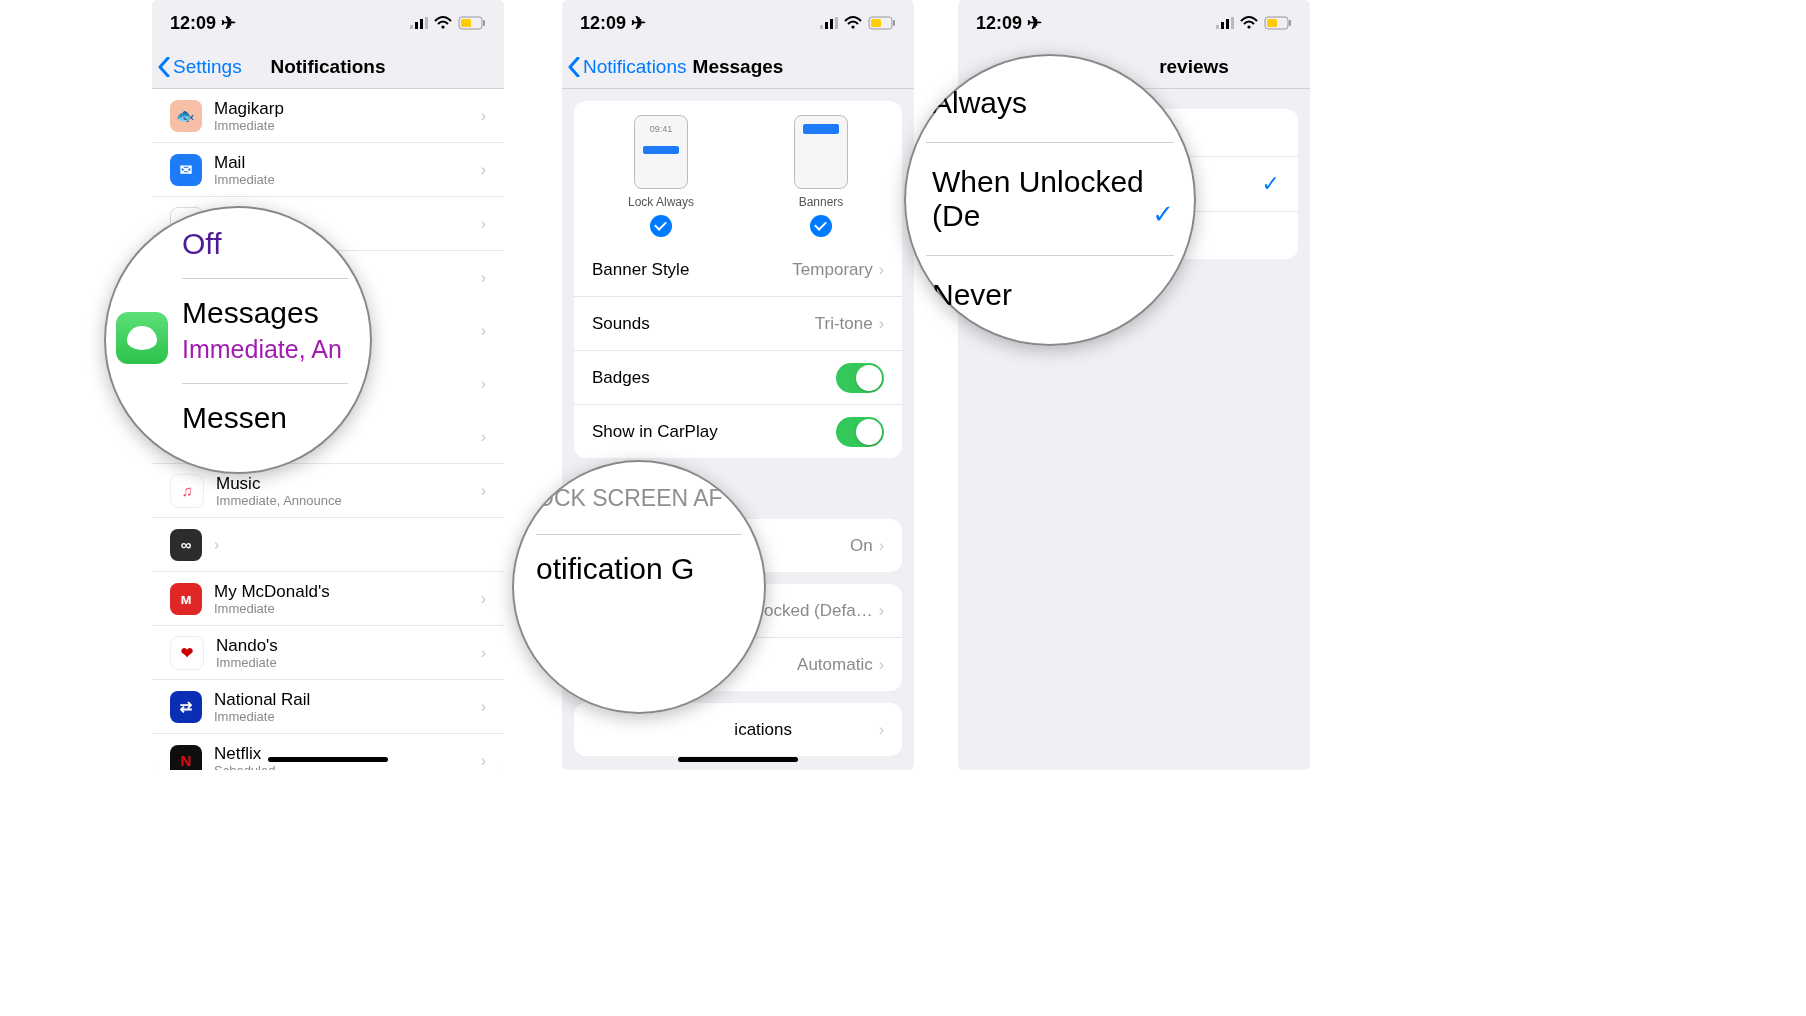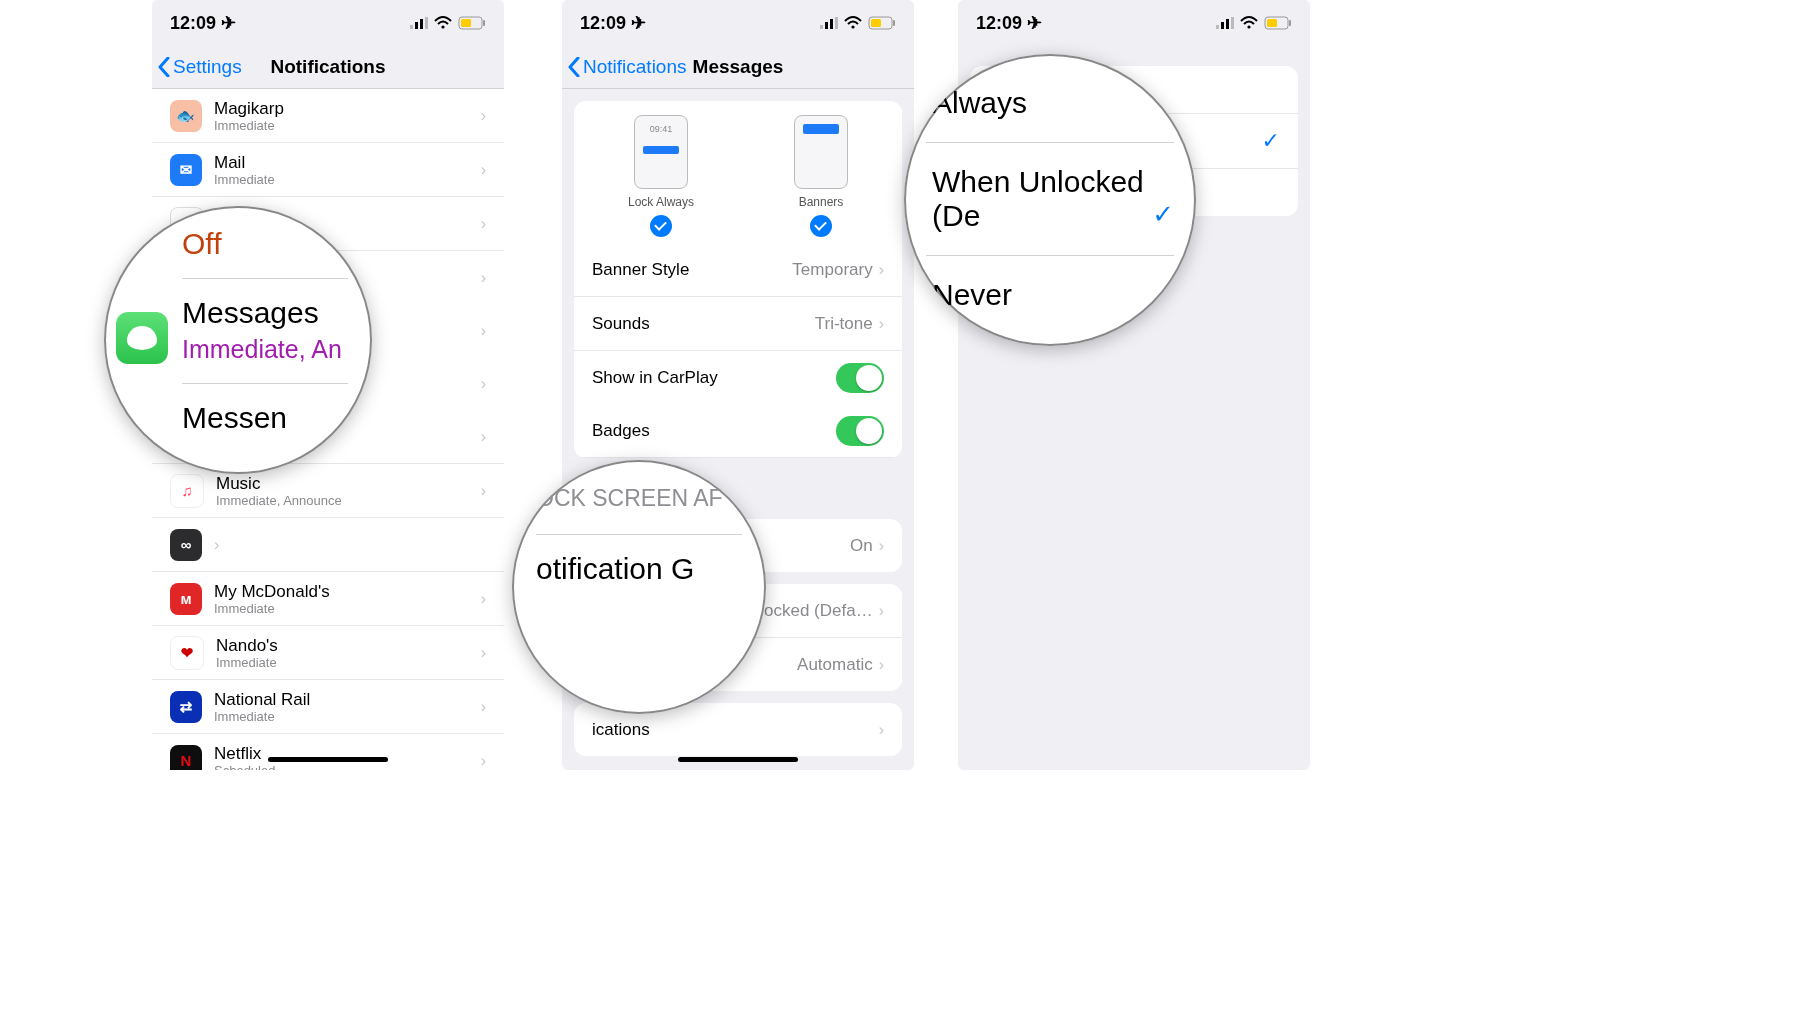--- a/index.html
+++ b/index.html
@@ -249,27 +249,27 @@
         <div style="flex:1"></div>
         <div class="val">Temporary</div>
         <div class="chev">›</div>
       </div>
       <div class="row single">
         <div class="name">Sounds</div>
         <div style="flex:1"></div>
         <div class="val">Tri-tone</div>
         <div class="chev">›</div>
       </div>
+      <div class="row single">
+        <div class="name">Badges</div>
+        <div style="flex:1"></div>
+        <div class="toggle"></div>
+      </div>
       <div class="row single" style="border-bottom:none">
         <div class="name">Show in CarPlay</div>
-        <div style="flex:1"></div>
-        <div class="toggle"></div>
-      </div>
-      <div class="row single">
-        <div class="name">Badges</div>
         <div style="flex:1"></div>
         <div class="toggle"></div>
       </div>
     </div>
 
     <div class="section-lbl">ANNOUNCE</div>
     <div class="card">
       <div class="row single" style="border-bottom:none">
         <div class="name" style="overflow:hidden;text-overflow:clip;width:160px;text-align:right">ions</div>
         <div style="flex:1"></div>
@@ -287,21 +287,21 @@
       </div>
       <div class="row single" style="border-bottom:none">
         <div style="flex:1"></div>
         <div class="val">Automatic</div>
         <div class="chev">›</div>
       </div>
     </div>
 
     <div class="card">
       <div class="row single" style="border-bottom:none">
-        <div class="name" style="overflow:hidden;width:200px;text-align:left">ications</div>
+        <div class="name" style="overflow:hidden;width:200px;text-align:right">ications</div>
         <div style="flex:1"></div>
         <div class="chev">›</div>
       </div>
     </div>
 
     <div class="home-ind"></div>
   </div>
 
   <div class="phone" id="ph3">
     <div class="status">
@@ -318,38 +318,41 @@
             <path d="M4 8 Q9 3 14 8" stroke="#000" stroke-width="2" fill="none"></path>
             <circle cx="9" cy="11" r="1.6" fill="#000"></circle>
           </svg>
         <svg width="28" height="14">
             <rect x="1" y="1" width="23" height="12" rx="3" stroke="#999" fill="none"></rect>
             <rect x="3" y="3" width="10" height="8" rx="1.5" fill="#ffcc00"></rect>
             <rect x="25" y="4" width="2" height="6" rx="1" fill="#999"></rect>
           </svg>
       </span>
     </div>
+    <div class="nav">
+      <div class="title" style="left:120px">reviews</div>
+    </div>
     <div class="card pick" style="margin-top:20px">
       <div class="row">
         <div class="name">Always</div>
       </div>
       <div class="row">
         <div class="name">When Unlocked (Default)</div>
         <div style="flex:1"></div>
         <div class="tick">✓</div>
       </div>
       <div class="row" style="border-bottom:none">
         <div class="name">Never</div>
       </div>
     </div>
   </div>
 
   <div class="lens lens1">
     <div class="lens-inner" style="padding-left:78px">
-      <div style="color:#c2410c">Off</div>
+      <div style="color:#4c1d95">Off</div>
       <div class="divider"></div>
       <div style="font-weight:400">Messages</div>
       <div class="sub">Immediate, An</div>
       <div class="divider"></div>
       <div>Messen</div>
     </div>
     <div class="msg-icon"></div>
   </div>
 
   <div class="lens lens2">

